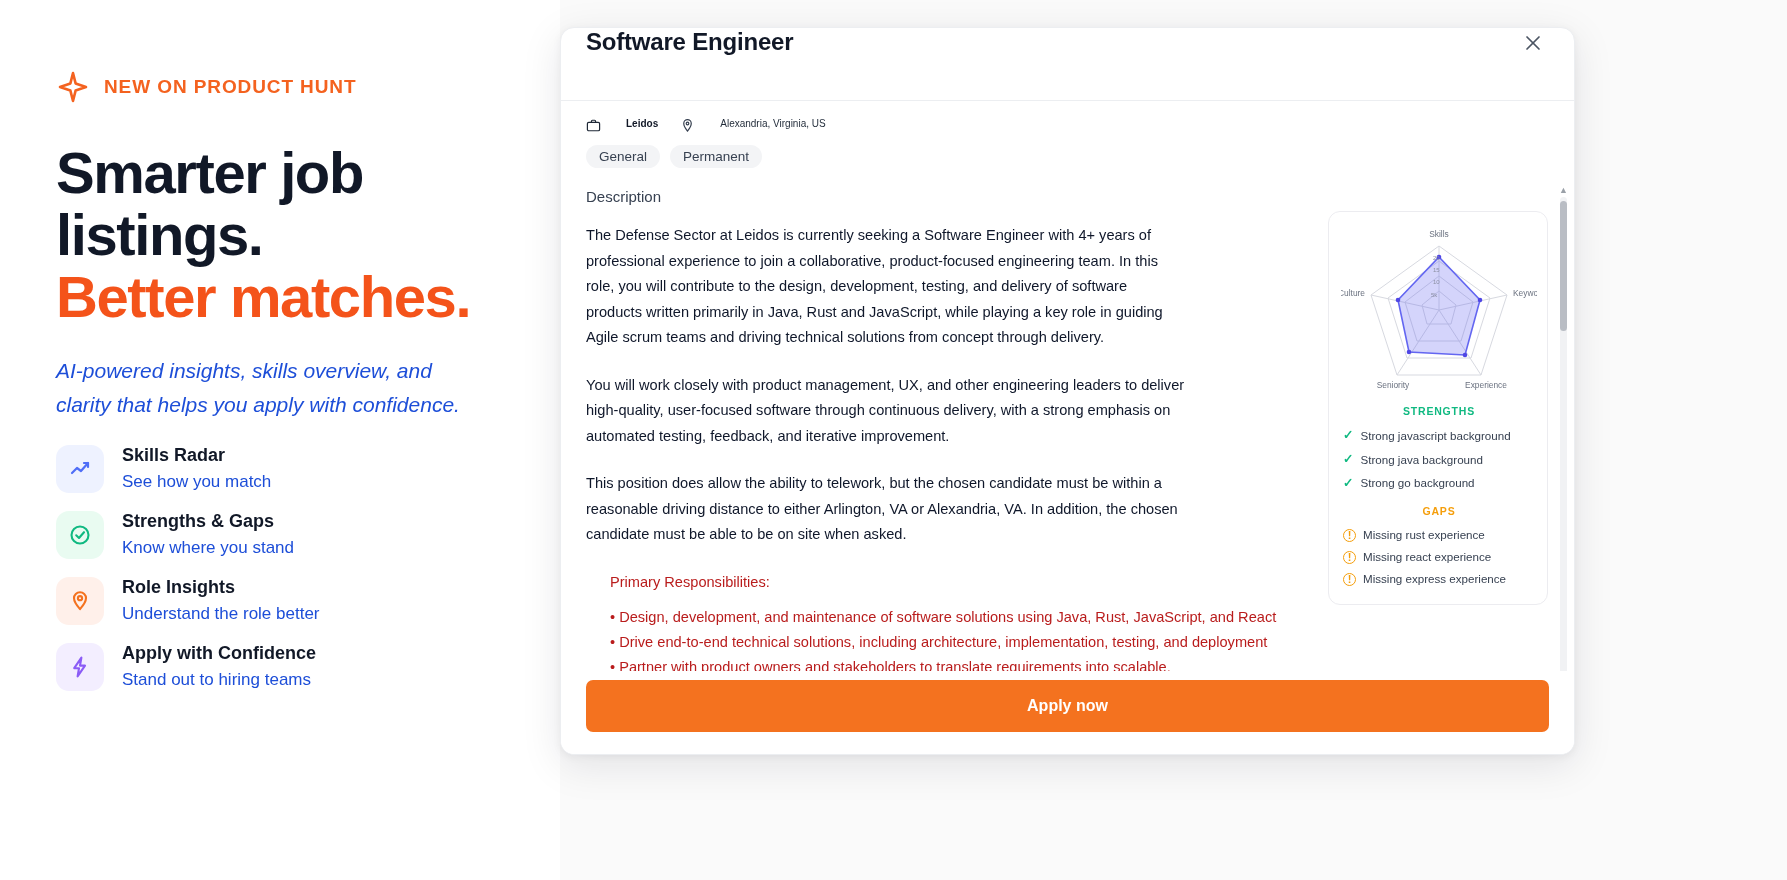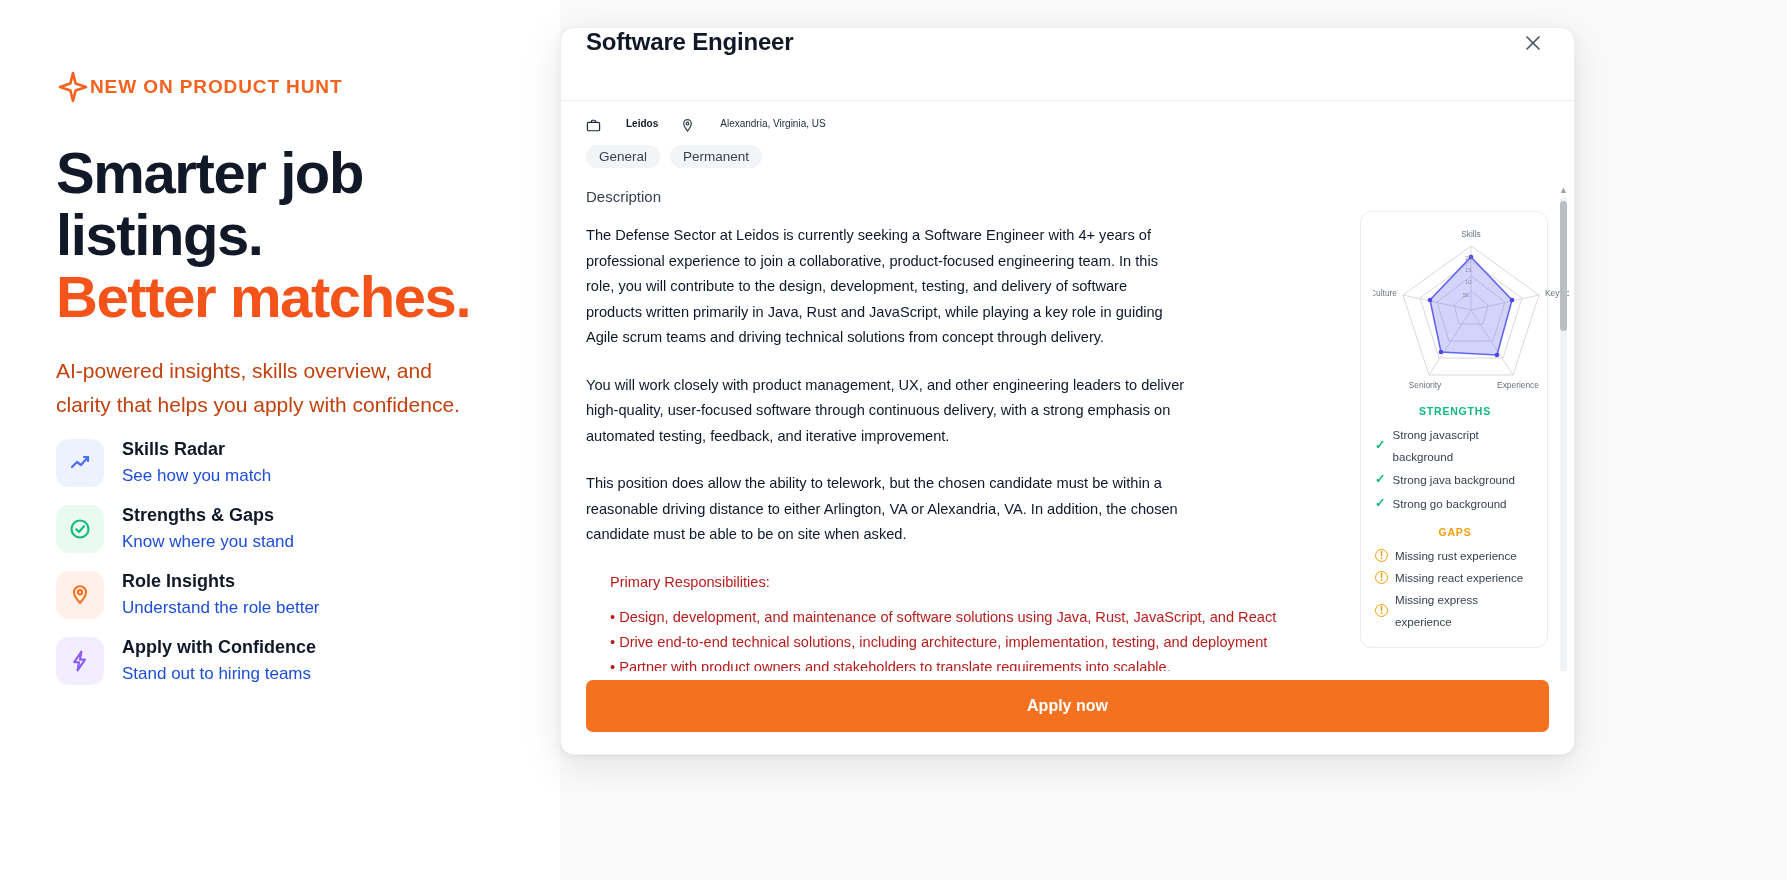--- a/index.html
+++ b/index.html
@@ -20,20 +20,21 @@
   
   .left {
     width: 560px;
     flex: 0 0 560px;
     padding: 70px 0 0 56px;
     background: #ffffff;
   }
   .badge-row {
     display: flex;
     align-items: center;
+    gap: 14px;
     margin-bottom: 38px;
   }
   .spark-icon { width: 34px; height: 34px; display: block; }
   .badge-text {
     font-size: 19px;
     font-weight: bold;
     letter-spacing: 0.9px;
     color: #f4621f;
   }
   .headline {
@@ -44,23 +45,24 @@
     letter-spacing: -1.4px;
     margin: 0 0 26px 0;
     max-width: 480px;
   }
   .headline .accent { color: #f4531a; display: block; }
   .headline .l1 { display: block; }
   .headline .l2 { display: block; }
   .subhead {
     font-size: 21px;
     line-height: 1.62;
-    color: #c2410c;
+    color: #1d4ed8;
     max-width: 420px;
-    margin: 0 0 16px 0;
+    margin: 0 0 22px 0;
+    font-style: italic;
   }
   .features { display: flex; flex-direction: column; gap: 16px; }
   .feature {
     display: flex;
     align-items: center;
     gap: 18px;
   }
   .feat-icon {
     width: 48px; height: 48px;
     border-radius: 13px;
@@ -158,21 +160,21 @@
     line-height: 1.72;
     color: #b91c1c;
     margin-left: 24px;
   }
 
   
   .insight-card {
     position: absolute;
     right: 26px;
     top: 110px;
-    width: 188px;
+    width: 220px;
     background: #ffffff;
     border: 1px solid #ececf0;
     border-radius: 12px;
     padding: 12px 12px 14px 12px;
   }
   .radar-wrap { position: relative; width: 196px; height: 175px; margin: 0 auto; }
   .sec-label {
     font-size: 10.5px;
     font-weight: bold;
     letter-spacing: 0.8px;

